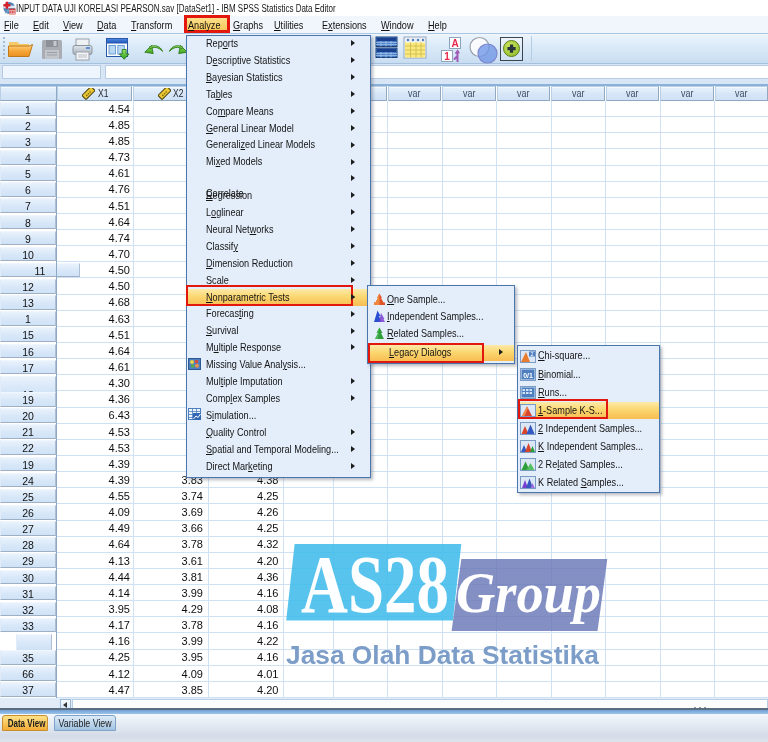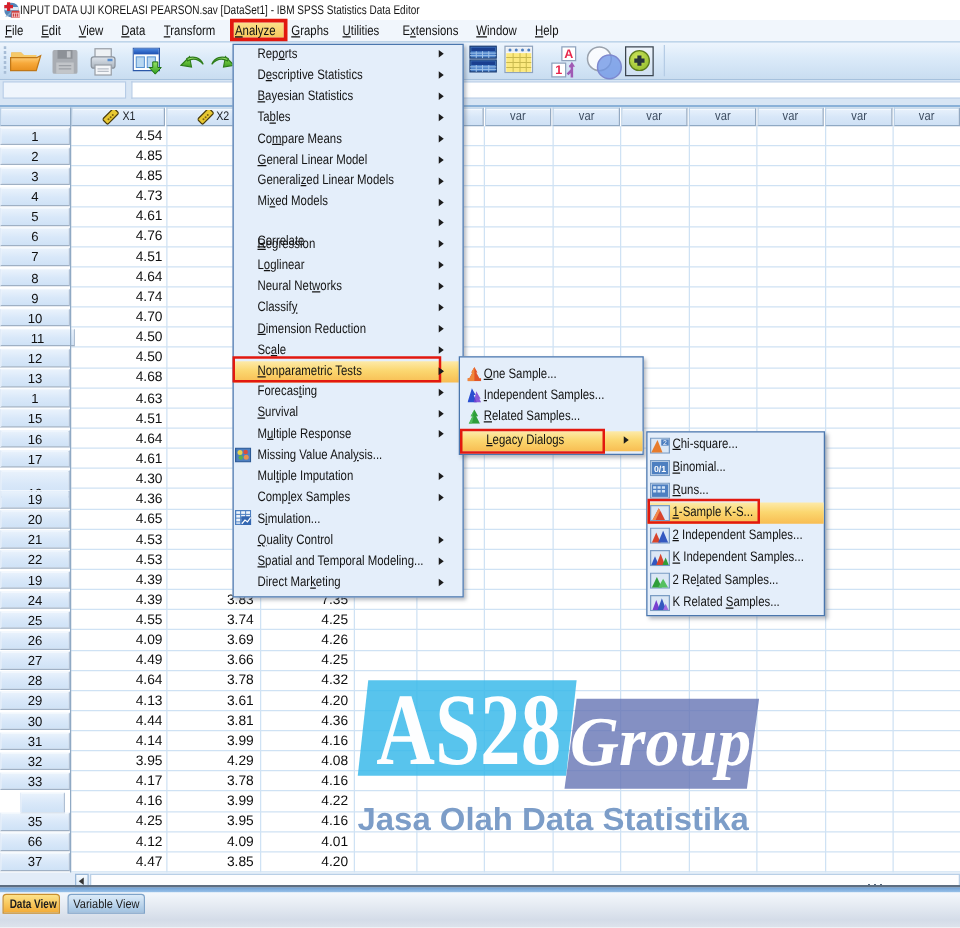--- a/index.html
+++ b/index.html
@@ -304,50 +304,50 @@
 <div class="rn" style="left:0;top:182.28px;width:56px;height:14.54px;padding-top:1px">6</div>
 <div class="v" style="left:60px;top:183.48px;width:70px">4.76</div>
 <div class="rn" style="left:0;top:198.41px;width:56px;height:14.54px;padding-top:1px">7</div>
 <div class="v" style="left:60px;top:199.61px;width:70px">4.51</div>
 <div class="rn" style="left:0;top:214.54px;width:56px;height:14.54px;padding-top:1px">8</div>
 <div class="v" style="left:60px;top:215.75px;width:70px">4.64</div>
 <div class="rn" style="left:0;top:230.68px;width:56px;height:14.54px;padding-top:1px">9</div>
 <div class="v" style="left:60px;top:231.88px;width:70px">4.74</div>
 <div class="rn" style="left:0;top:246.81px;width:56px;height:14.54px;padding-top:1px">10</div>
 <div class="v" style="left:60px;top:248.02px;width:70px">4.70</div>
-<div class="rn" style="left:0;top:262.95px;width:60px;height:14.54px;padding-top:1px">11</div>
+<div class="rn" style="left:0;top:262.95px;width:80px;height:14.54px;padding-top:1px">11</div>
 <div class="v" style="left:60px;top:264.15px;width:70px">4.50</div>
 <div class="rn" style="left:0;top:279.09px;width:56px;height:14.54px;padding-top:1px">12</div>
 <div class="v" style="left:60px;top:280.29px;width:70px">4.50</div>
 <div class="rn" style="left:0;top:295.22px;width:56px;height:14.54px;padding-top:1px">13</div>
 <div class="v" style="left:60px;top:296.42px;width:70px">4.68</div>
 <div class="rn" style="left:0;top:311.36px;width:56px;height:14.54px;padding-top:1px">1</div>
 <div class="v" style="left:60px;top:312.56px;width:70px">4.63</div>
 <div class="rn" style="left:0;top:327.49px;width:56px;height:14.54px;padding-top:1px">15</div>
 <div class="v" style="left:60px;top:328.69px;width:70px">4.51</div>
 <div class="rn" style="left:0;top:343.63px;width:56px;height:14.54px;padding-top:1px">16</div>
 <div class="v" style="left:60px;top:344.83px;width:70px">4.64</div>
 <div class="rn" style="left:0;top:359.76px;width:56px;height:14.54px;padding-top:1px">17</div>
 <div class="v" style="left:60px;top:360.96px;width:70px">4.61</div>
 <div class="rn" style="left:0;top:375.90px;width:56px;height:22px;padding-top:12px">18</div>
 <div class="v" style="left:60px;top:377.10px;width:70px">4.30</div>
 <div class="rn" style="left:0;top:392.03px;width:56px;height:14.54px;padding-top:1px">19</div>
 <div class="v" style="left:60px;top:393.23px;width:70px">4.36</div>
 <div class="rn" style="left:0;top:408.17px;width:56px;height:14.54px;padding-top:1px">20</div>
-<div class="v" style="left:60px;top:409.37px;width:70px">4.65</div>
+<div class="v" style="left:60px;top:409.37px;width:70px">6.43</div>
 <div class="rn" style="left:0;top:424.30px;width:56px;height:14.54px;padding-top:1px">21</div>
 <div class="v" style="left:60px;top:425.50px;width:70px">4.53</div>
 <div class="rn" style="left:0;top:440.44px;width:56px;height:14.54px;padding-top:1px">22</div>
 <div class="v" style="left:60px;top:441.64px;width:70px">4.53</div>
 <div class="rn" style="left:0;top:456.57px;width:56px;height:14.54px;padding-top:1px">19</div>
 <div class="v" style="left:60px;top:457.77px;width:70px">4.39</div>
 <div class="rn" style="left:0;top:472.71px;width:56px;height:14.54px;padding-top:1px">24</div>
 <div class="v" style="left:60px;top:473.91px;width:70px">4.39</div>
 <div class="v" style="left:136px;top:473.91px;width:67px">3.83</div>
-<div class="v" style="left:211px;top:473.91px;width:67.5px">7.35</div>
+<div class="v" style="left:211px;top:473.91px;width:67.5px">4.38</div>
 <div class="rn" style="left:0;top:488.84px;width:56px;height:14.54px;padding-top:1px">25</div>
 <div class="v" style="left:60px;top:490.04px;width:70px">4.55</div>
 <div class="v" style="left:136px;top:490.04px;width:67px">3.74</div>
 <div class="v" style="left:211px;top:490.04px;width:67.5px">4.25</div>
 <div class="rn" style="left:0;top:504.98px;width:56px;height:14.54px;padding-top:1px">26</div>
 <div class="v" style="left:60px;top:506.18px;width:70px">4.09</div>
 <div class="v" style="left:136px;top:506.18px;width:67px">3.69</div>
 <div class="v" style="left:211px;top:506.18px;width:67.5px">4.26</div>
 <div class="rn" style="left:0;top:521.11px;width:56px;height:14.54px;padding-top:1px">27</div>
 <div class="v" style="left:60px;top:522.31px;width:70px">4.49</div>

